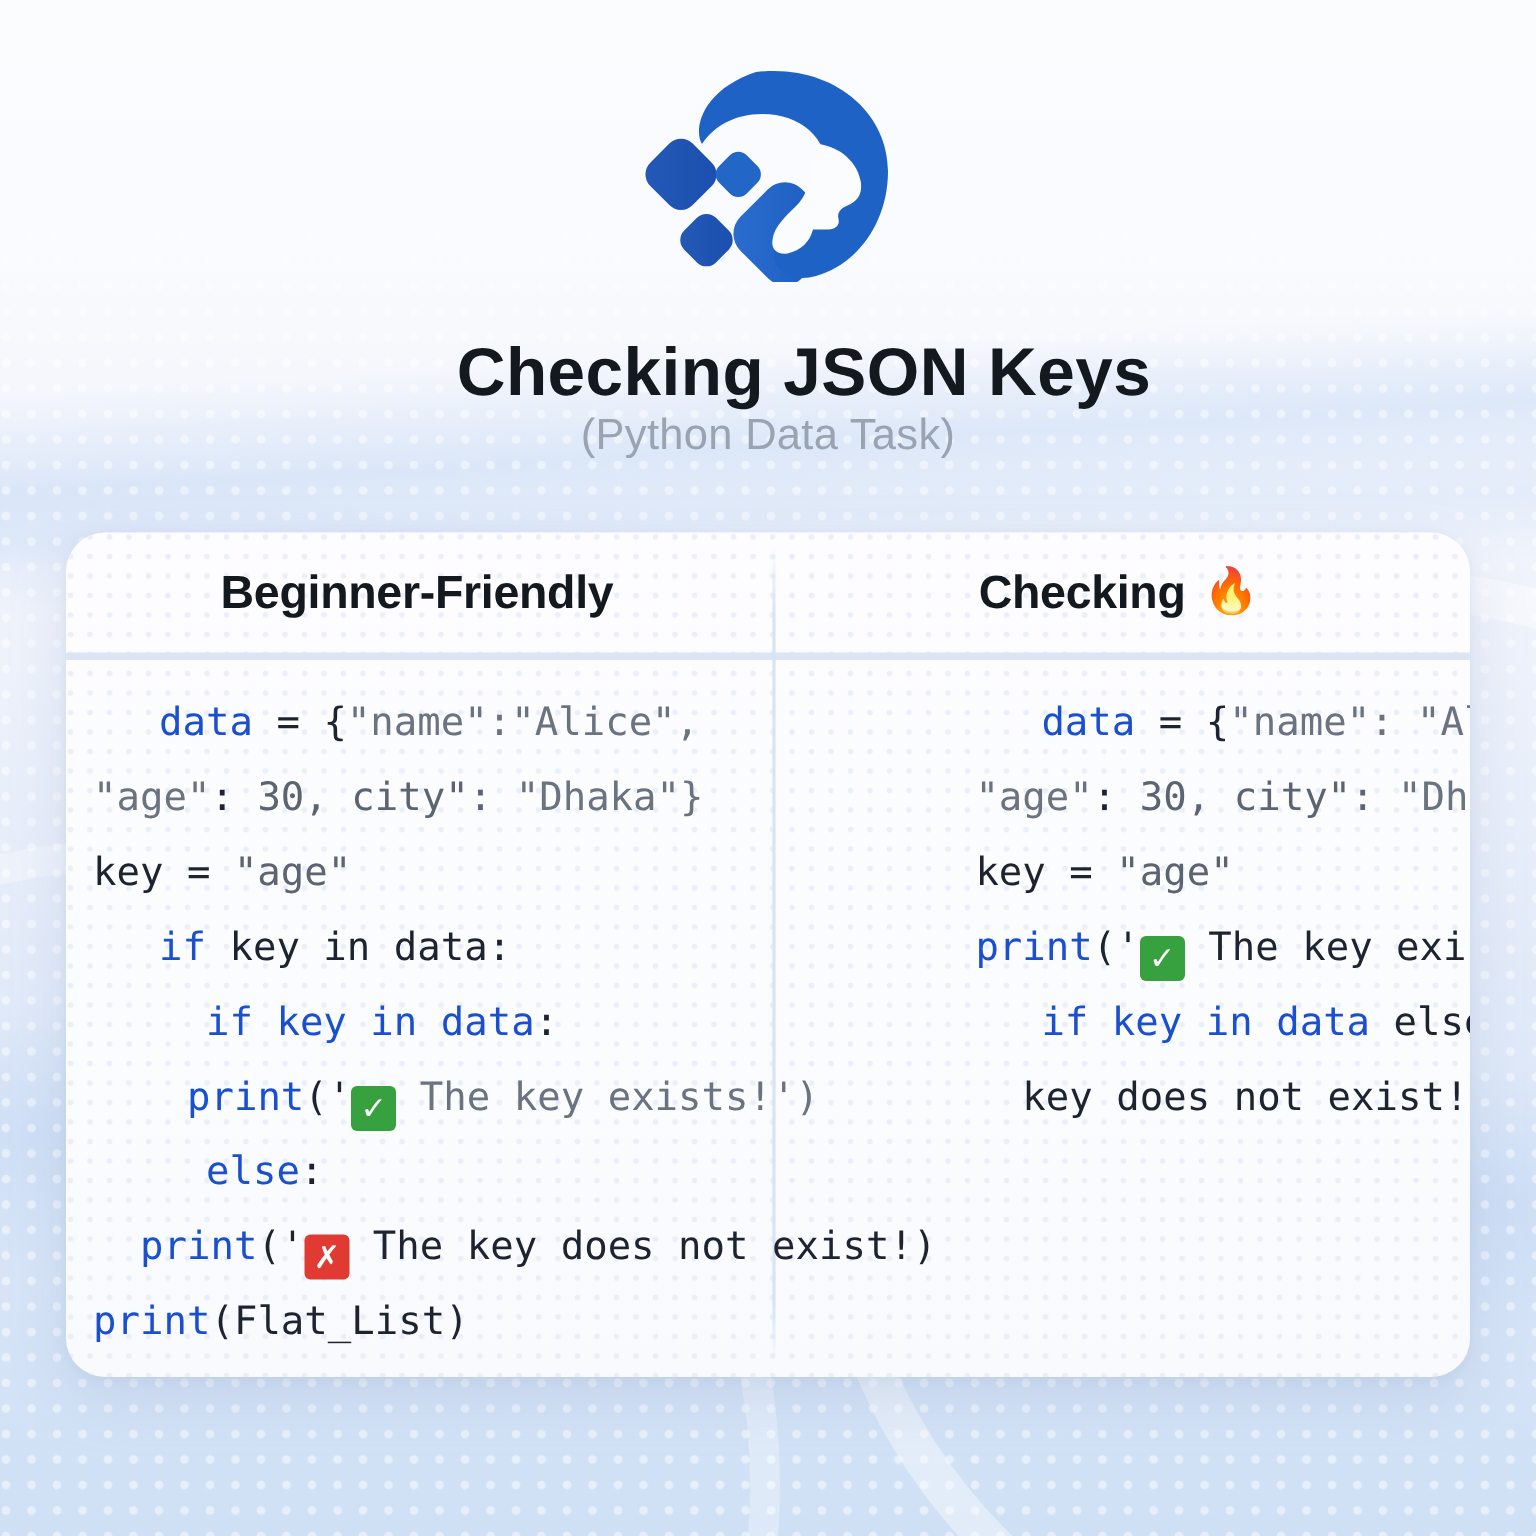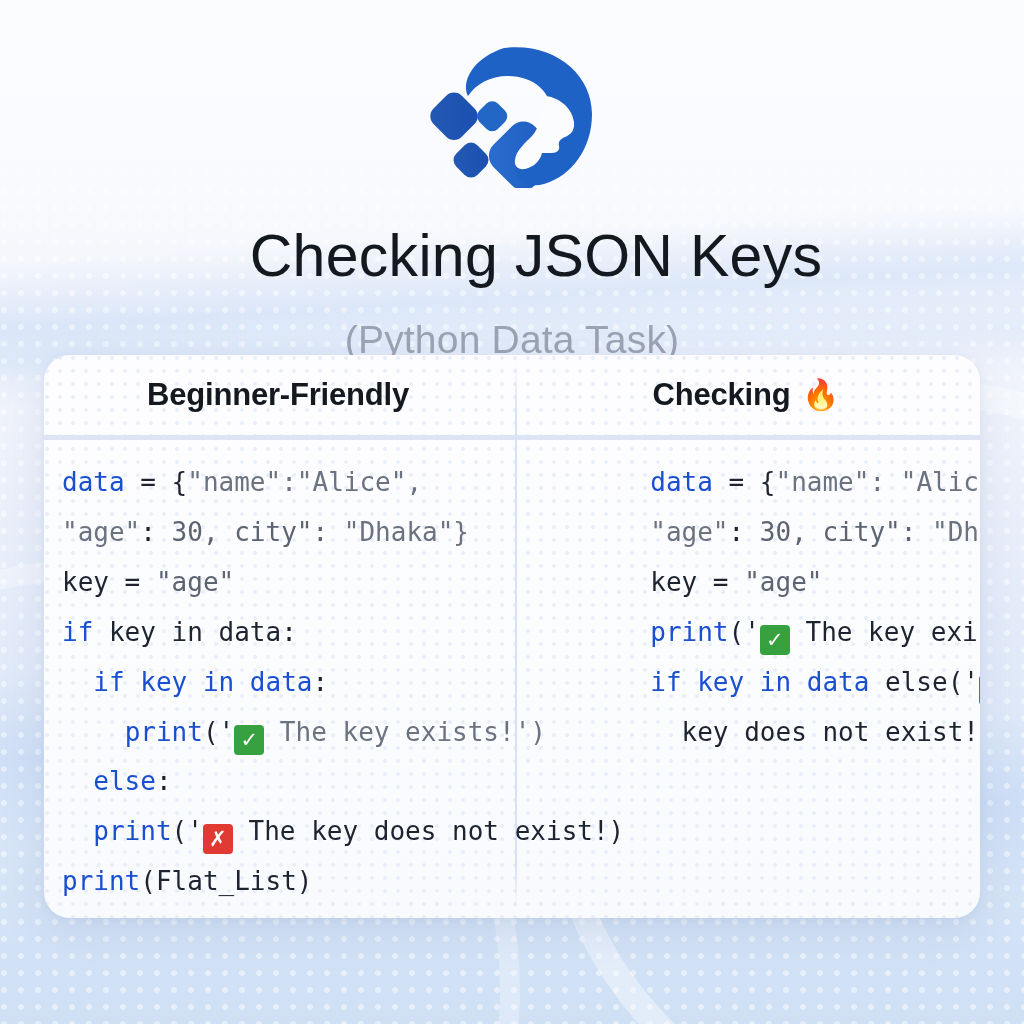--- a/index.html
+++ b/index.html
@@ -46,24 +46,24 @@
     background:linear-gradient(90deg,#1a4cac 0%,#1a54bb 28%,#1f6dc8 52%,#2597d4 74%,#2bb6dd 100%);
     -webkit-background-clip:text;background-clip:text;color:transparent;
   }
   .brand-sub{
     margin-top:10px;font-size:34px;letter-spacing:2.2px;color:#2b3545;font-weight:400;
   }
 
   
   #title-block{position:absolute;left:0;right:0;top:222px;text-align:center;}
   .page-title{
-    font-size:59px;font-weight:normal;color:#14181f;letter-spacing:.3px;margin:0;padding-left:48px;
+    font-size:45px;font-weight:bold;color:#14181f;letter-spacing:.3px;margin:0;padding-left:48px;
   }
   .page-sub{
-    margin:28px 0 0;font-size:39px;color:#9aa3b2;font-weight:400;letter-spacing:.2px;
+    margin:0 0 0;font-size:29px;color:#9aa3b2;font-weight:400;letter-spacing:.2px;
   }
 
   
   #card{
     position:absolute;left:44px;top:355px;width:936px;height:563px;
     background:linear-gradient(180deg,#fdfdff 0%,#fbfcfe 60%,#f9fafd 100%);
     border-radius:26px;
     box-shadow:0 14px 40px rgba(120,145,190,.18),0 2px 8px rgba(120,145,190,.10);
     overflow:hidden;
   }
@@ -92,21 +92,21 @@
   
   .cols{position:absolute;left:0;right:0;top:85px;bottom:0;display:flex;}
   .col{flex:1;padding:18px 0 0 0;}
   .col.left{padding-left:18px;padding-right:4px;}
   .col.right{padding-left:22px;padding-right:10px;}
   .code{
     font-family:"DejaVu Sans Mono","Liberation Mono",monospace;
     font-size:26px;line-height:1.92;color:#1d2430;white-space:pre;
   }
   .code .ln{display:block;}
-  .kw{color:#1a4fd0;}
+  .kw{color:#1a4fd0;margin-left:44px;}
   .fn{color:#1a4fd0;}
   .str{color:#6b7280;}
   .dim{color:#5c6472;}
   .badge{
     display:inline-block;width:30px;height:30px;border-radius:4px;
     vertical-align:-6px;text-align:center;line-height:30px;color:#fff;
     font-family:"DejaVu Sans",sans-serif;font-size:21px;font-weight:bold;
   }
   .badge.ok{background:#37a03f;}
   .badge.no{background:#e03a32;}

